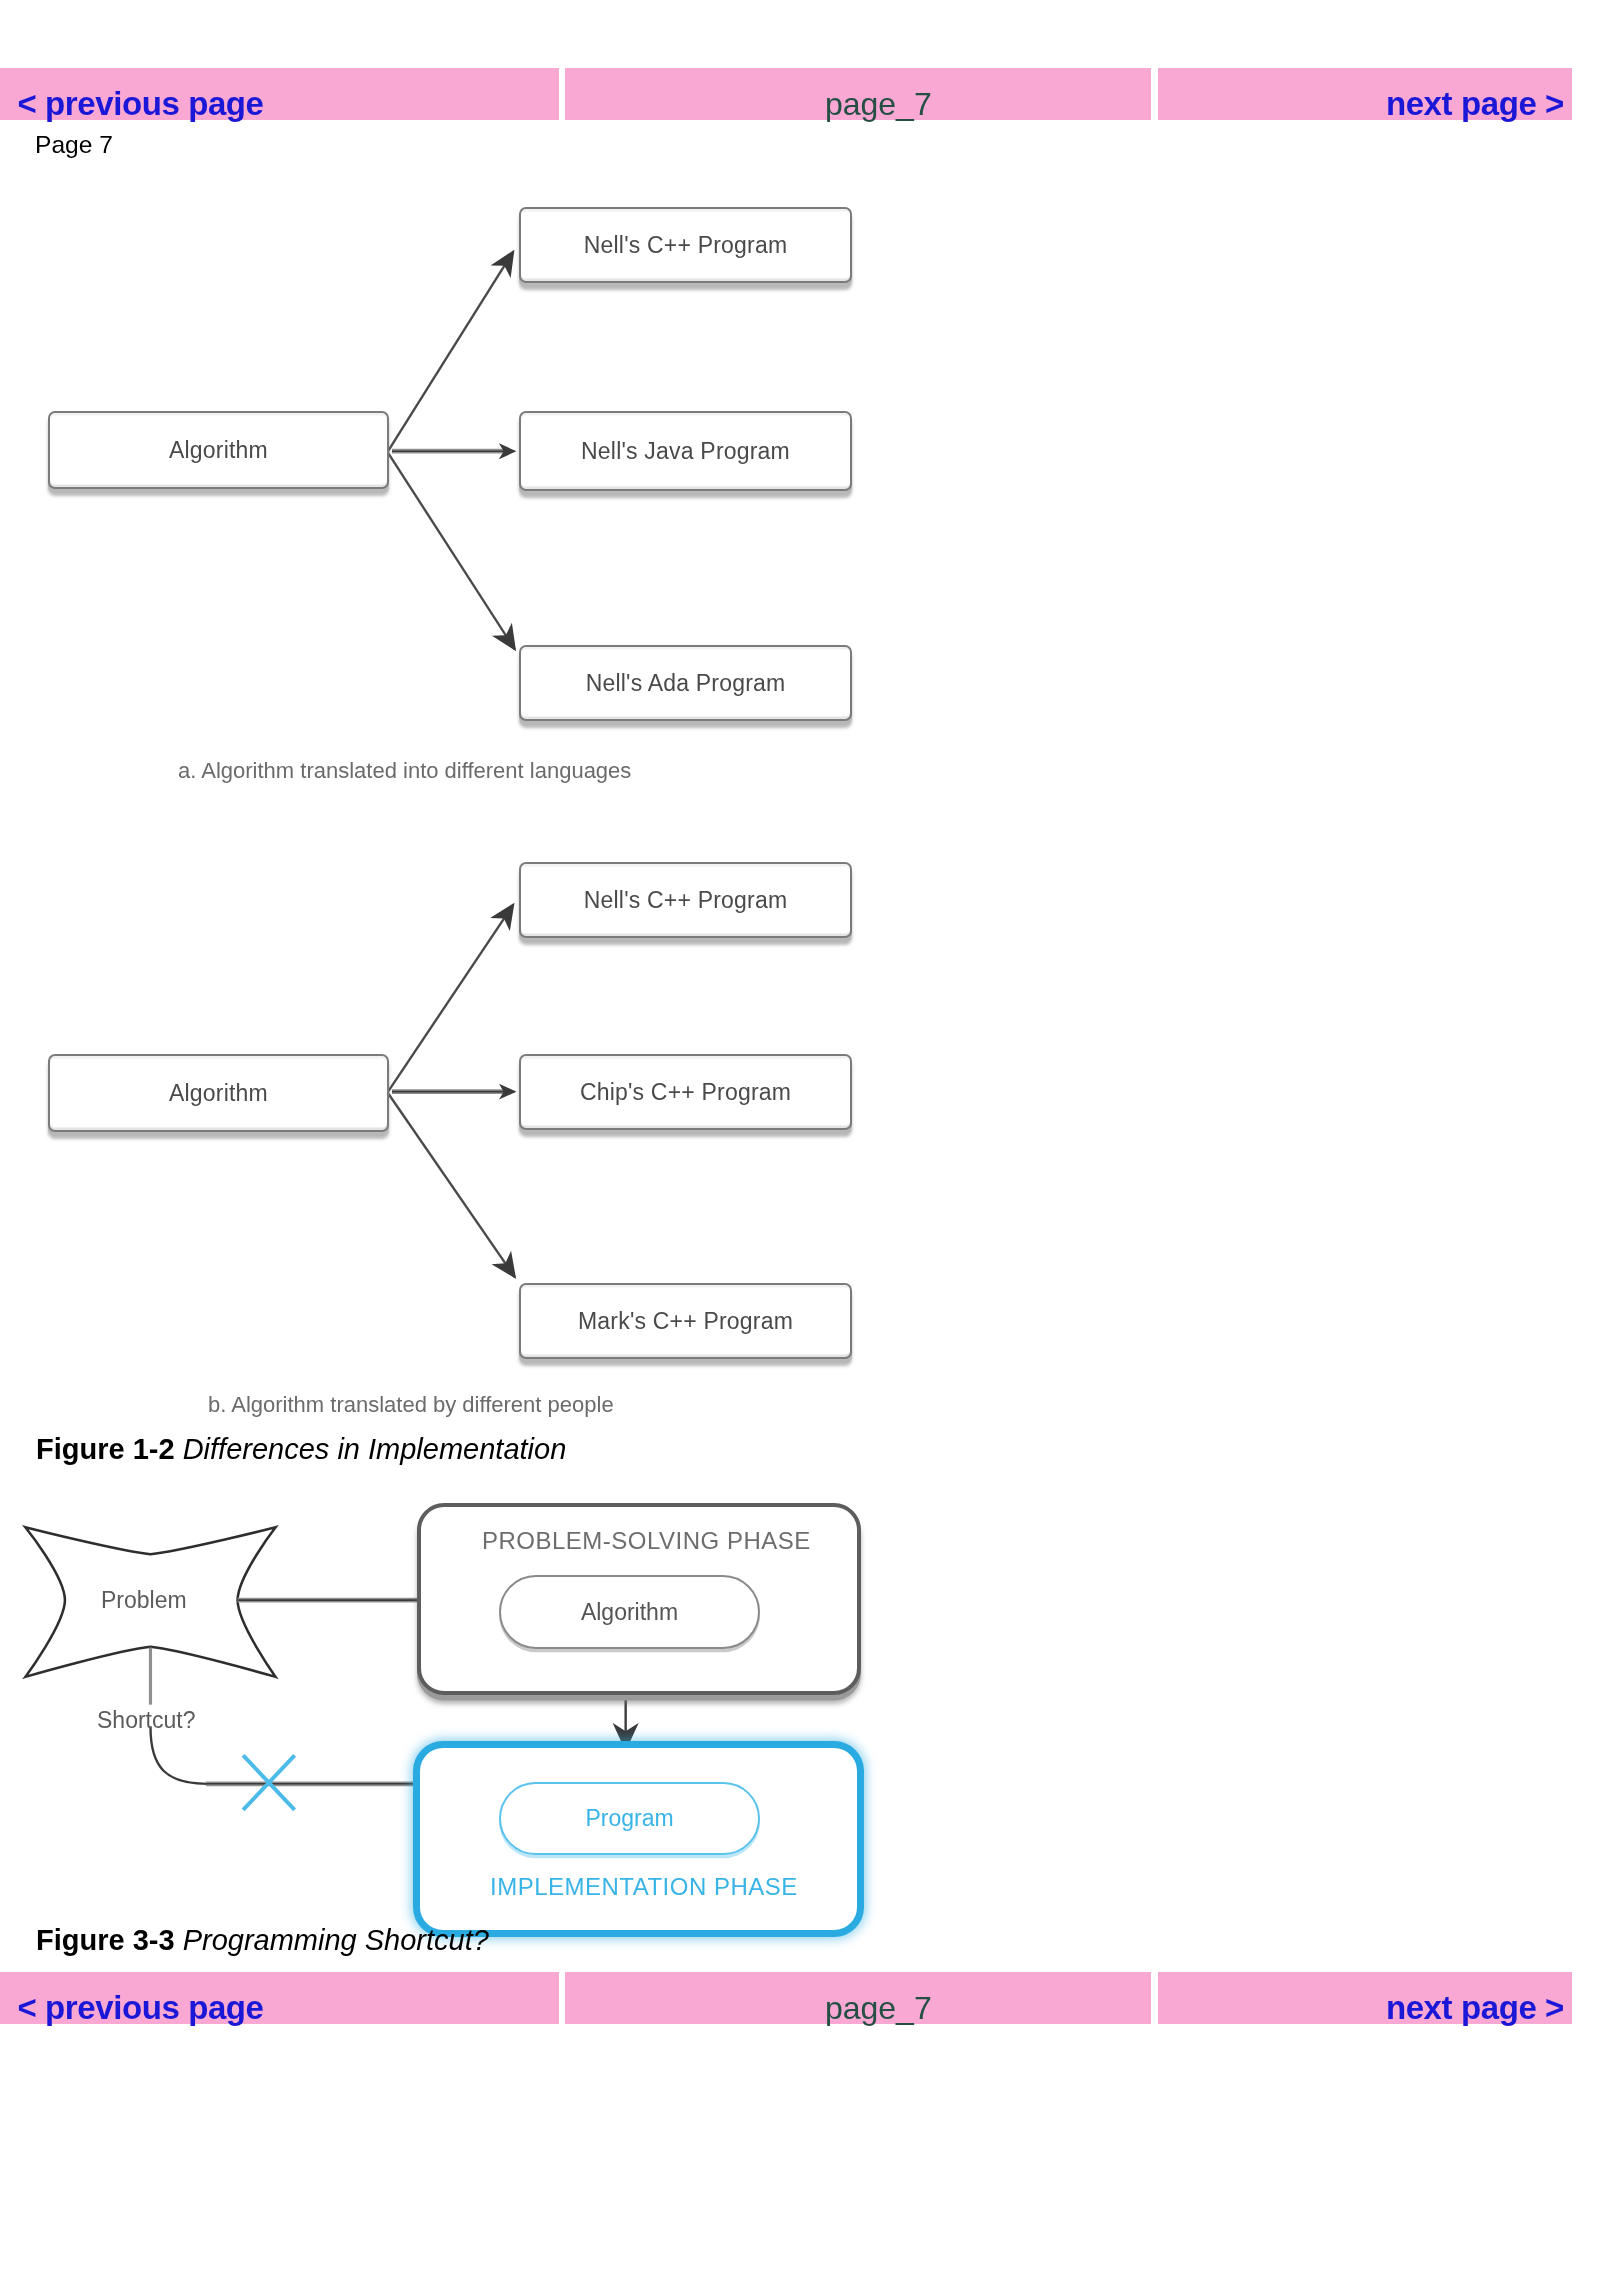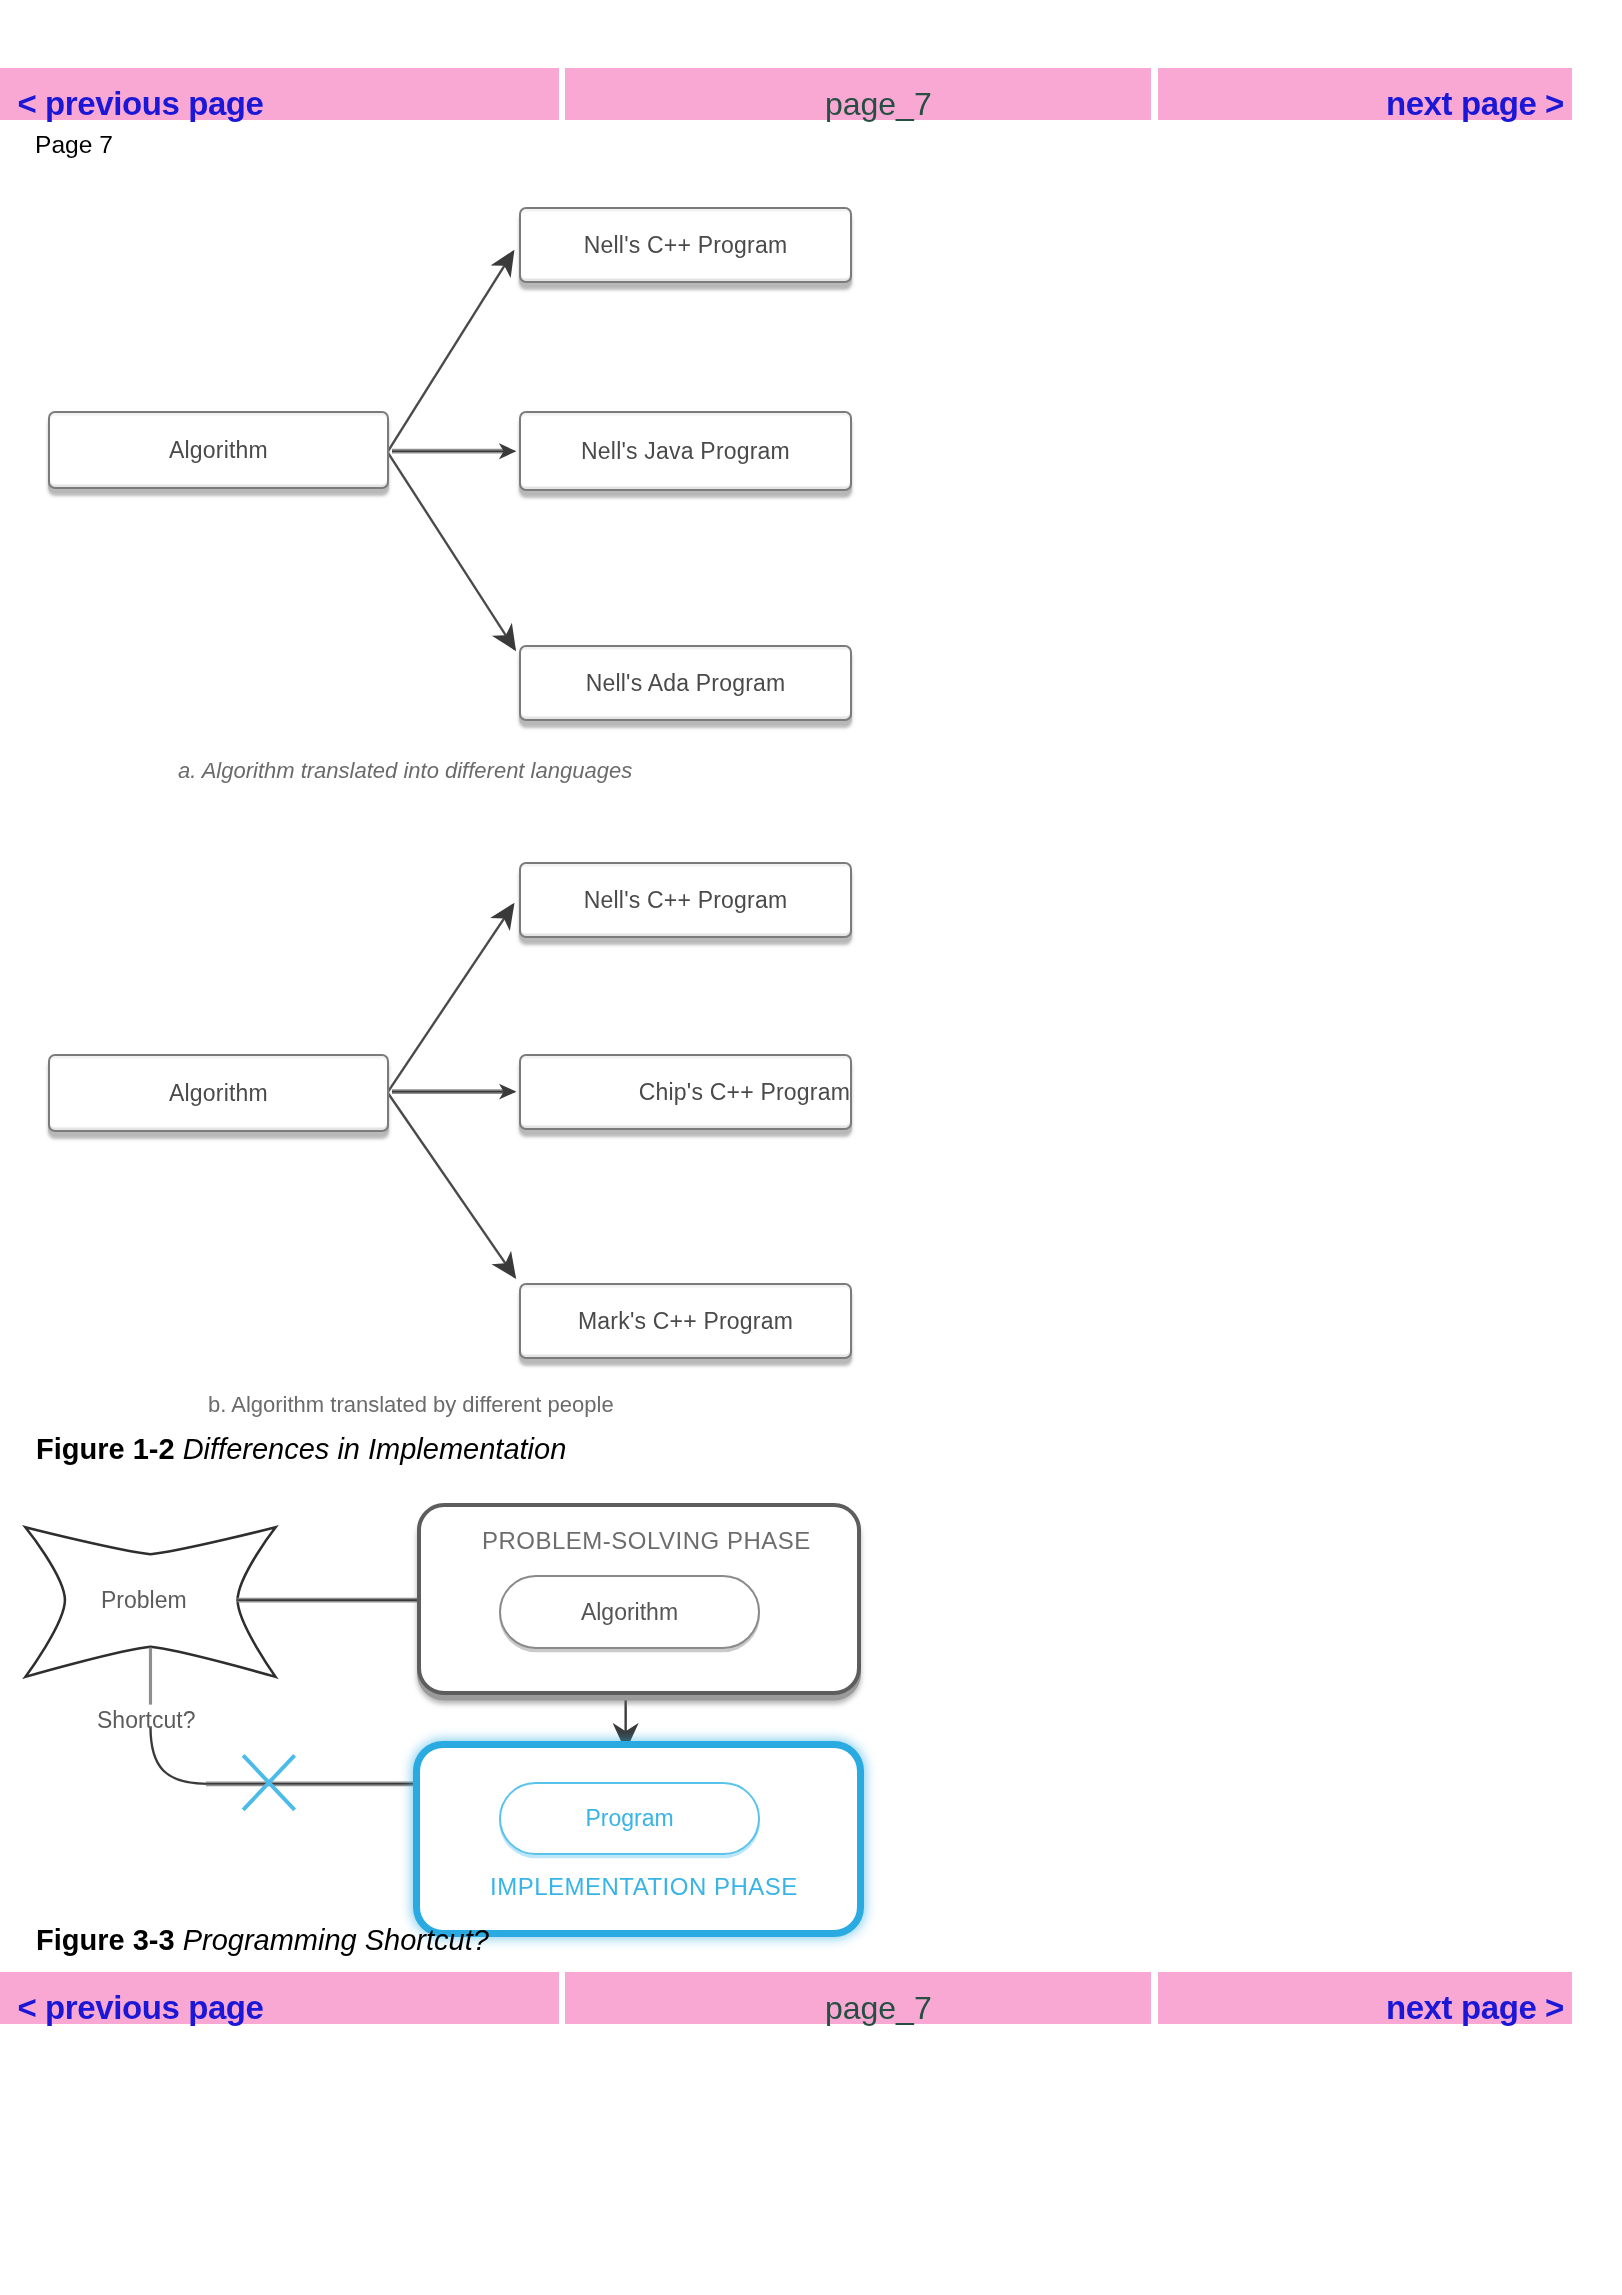--- a/index.html
+++ b/index.html
@@ -208,21 +208,21 @@
   </div>
 
   <div class="node-box" style="left:519px; top:253px; width:333px; height:80px;">
     <span>Nell's Java Program</span>
   </div>
 
   <div class="node-box" style="left:519px; top:487px; width:333px; height:76px;">
     <span>Nell's Ada Program</span>
   </div>
 
-  <div class="sub-caption" style="left:178px; top:602px;font-style:italic;">a. Algorithm translated into different languages</div>
+  <div class="sub-caption" style="left:178px; top:602px;">a. Algorithm translated into different languages</div>
 </div>
 
 <div class="diagram" id="fig-b" style="left:0; top:816px; width:887px; height:602px;">
 
   <svg width="887" height="602" viewBox="0 0 1120 760">
     <defs>
       <marker id="ah-b" markerWidth="12" markerHeight="12" refX="10" refY="6" orient="auto">
         <path d="M0,1 L11,6 L0,11 L3,6 Z" fill="#3a3a3a"></path>
       </marker>
     </defs>
@@ -233,21 +233,21 @@
   </svg>
 
   <div class="node-box" style="left:48px; top:238px; width:341px; height:78px;">
     <span>Algorithm</span>
   </div>
 
   <div class="node-box" style="left:519px; top:46px; width:333px; height:76px;">
     <span>Nell's C++ Program</span>
   </div>
 
-  <div class="node-box" style="left:519px; top:238px; width:333px; height:76px;justify-content:flex-end;">
+  <div class="node-box" style="left:519px; top:238px; width:333px; height:76px;">
     <span>Chip's C++ Program</span>
   </div>
 
   <div class="node-box" style="left:519px; top:467px; width:333px; height:76px;">
     <span>Mark's C++ Program</span>
   </div>
 
   <div class="sub-caption" style="left:208px; top:578px;">b. Algorithm translated by different people</div>
 </div>
 

